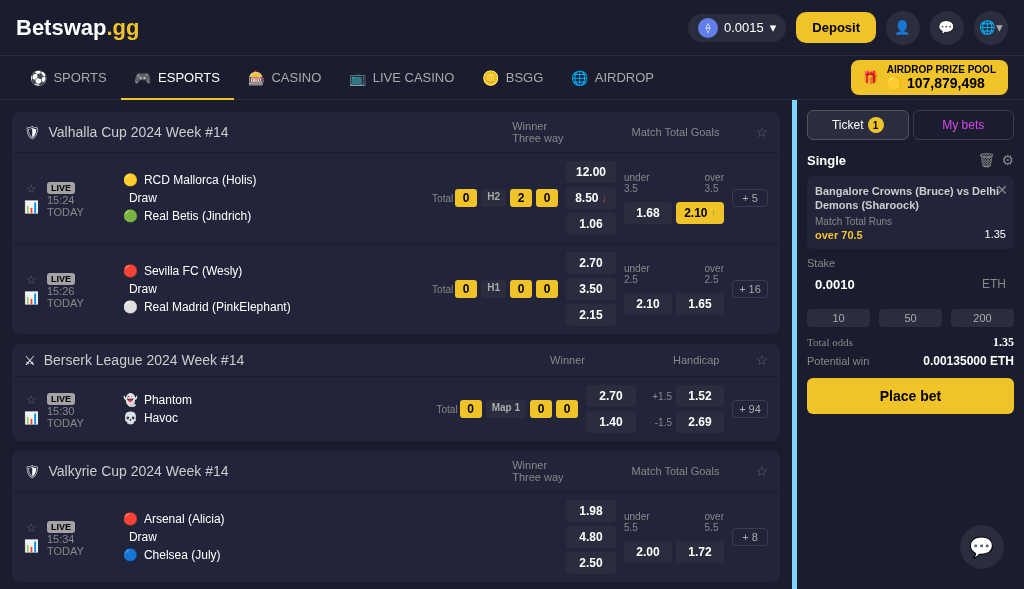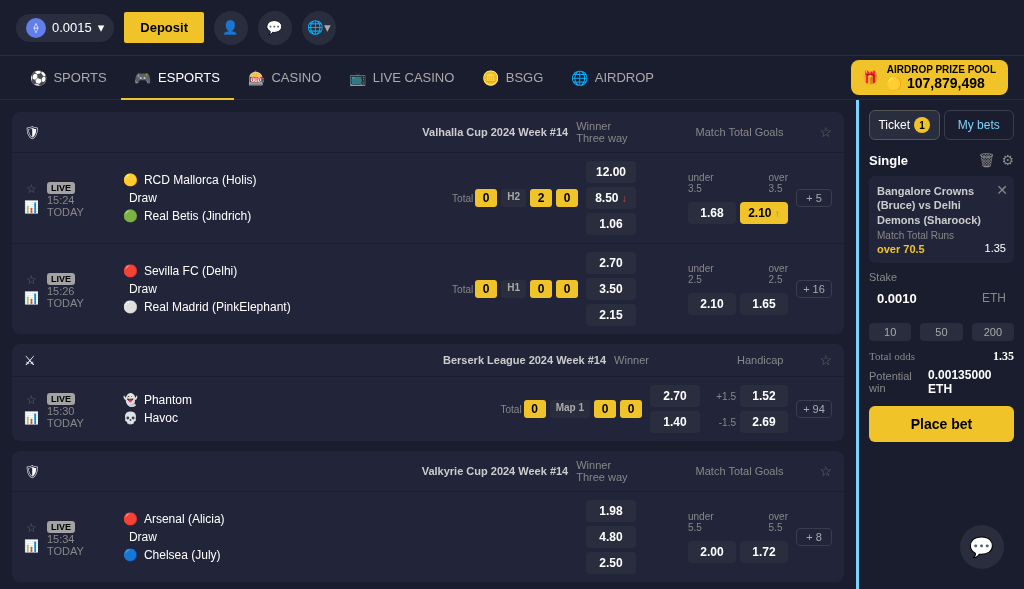--- a/index.html
+++ b/index.html
@@ -6,77 +6,77 @@
     body { background: #1a1d2e; color: #fff; font-family: 'Segoe UI', Arial, sans-serif; font-size: 13px; width: 1024px; height: 589px; overflow: hidden; }
     
     
     .header { background: #1a1d2e; display: flex; align-items: center; padding: 0 16px; height: 56px; border-bottom: 1px solid #2a2d3e; }
     .logo { display: flex; align-items: center; margin-right: auto; }
     .logo-text { font-size: 22px; font-weight: 800; color: #fff; }
     .logo-gg { color: #f0c429; }
     .header-right { display: flex; align-items: center; gap: 10px; }
     .eth-badge { background: #2a2d3e; border-radius: 20px; padding: 4px 10px; display: flex; align-items: center; gap: 6px; cursor: pointer; }
     .eth-icon { width: 20px; height: 20px; background: #627eea; border-radius: 50%; display: flex; align-items: center; justify-content: center; font-size: 10px; }
-    .deposit-btn { background: #f0c429; color: #000; border: none; border-radius: 2px; padding: 8px 16px; font-weight: 700; cursor: pointer; font-size: 13px; }
+    .deposit-btn { background: #f0c429; color: #000; border: none; border-radius: 10px; padding: 8px 16px; font-weight: 700; cursor: pointer; font-size: 13px; }
     .icon-btn { background: #2a2d3e; border: none; border-radius: 50%; width: 34px; height: 34px; color: #aaa; cursor: pointer; display: flex; align-items: center; justify-content: center; }
     
     
     .nav { background: #1a1d2e; display: flex; align-items: center; padding: 0 16px; height: 44px; border-bottom: 1px solid #2a2d3e; }
     .nav-item { display: flex; align-items: center; gap: 6px; padding: 0 14px; height: 44px; color: #aaa; cursor: pointer; font-size: 13px; font-weight: 500; position: relative; }
     .nav-item.active { color: #fff; }
     .nav-item.active::after { content: ''; position: absolute; bottom: 0; left: 0; right: 0; height: 2px; background: #f0c429; }
     .nav-item .nav-icon { font-size: 14px; }
     .airdrop-badge { margin-left: auto; background: #f0c429; border-radius: 8px; padding: 4px 12px; display: flex; align-items: center; gap: 8px; }
     .airdrop-badge .label { font-size: 10px; font-weight: 700; color: #000; }
     .airdrop-badge .amount { font-size: 14px; font-weight: 800; color: #000; }
     
     
     .main { display: flex; height: calc(589px - 100px); }
     
     
     .left-panel { flex: 1; overflow-y: auto; padding: 12px; scrollbar-width: thin; scrollbar-color: #3a3d4e transparent; }
     
     
-    .right-panel { width: 168px; background: #1a1d2e; border-left: 3px solid #7dd3fc; padding: 10px; overflow-y: auto; }
+    .right-panel { width: 232px; background: #1a1d2e; border-left: 5px solid #7dd3fc; padding: 10px; overflow-y: auto; }
     
     
     .league-header { background: #22253a; border-radius: 8px 8px 0 0; padding: 8px 12px; display: flex; align-items: center; gap: 8px; margin-bottom: 1px; }
-    .league-name { font-size: 11px; color: #ccc; font-weight: 700; flex: 1; text-align: right; }
+    .league-name { font-size: 14px; color: #ccc; font-weight: 400; flex: 1; }
     .star-btn { background: none; border: none; color: #666; cursor: pointer; font-size: 14px; }
     
     
     .match-row { background: #22253a; padding: 8px 12px; margin-bottom: 1px; display: flex; align-items: center; gap: 8px; }
     .match-row:last-child { border-radius: 0 0 8px 8px; margin-bottom: 10px; }
     .match-actions { display: flex; flex-direction: column; gap: 4px; }
     .action-icon { background: none; border: none; color: #666; cursor: pointer; font-size: 12px; }
     .match-info { min-width: 68px; }
     .live-badge { background: #a3a3a3; color: #000; font-size: 9px; font-weight: 700; padding: 1px 4px; border-radius: 3px; }
     .match-time { font-size: 11px; color: #888; }
     .match-today { font-size: 11px; color: #888; }
     .teams { flex: 1; display: flex; flex-direction: column; gap: 4px; }
     .team { display: flex; align-items: center; gap: 6px; font-size: 12px; }
     .score-box { display: flex; flex-direction: row; align-items: center; gap: 2px; min-width: 70px; }
     .score-label { font-size: 10px; color: #888; }
     .score-row { display: flex; gap: 4px; }
     .score-val { background: #f0c429; color: #000; font-weight: 700; font-size: 12px; padding: 2px 6px; border-radius: 3px; min-width: 22px; text-align: center; }
     .odds-col { display: flex; flex-direction: column; gap: 4px; min-width: 50px; }
     .odd-btn { background: #2a2d3e; border: none; color: #fff; font-size: 12px; font-weight: 600; padding: 4px 8px; border-radius: 4px; cursor: pointer; text-align: center; min-width: 48px; }
     .odd-btn.highlight { background: #f0c429; color: #000; }
-    .under-over { display: flex; flex-direction: column; gap: 8px; min-width: 80px; margin-left: 44px; }
+    .under-over { display: flex; flex-direction: column; gap: 8px; min-width: 80px; }
     .uo-header { display: flex; justify-content: space-between; font-size: 10px; color: #888; }
     .uo-odds { display: flex; gap: 4px; }
     .more-btn { background: none; border: 1px solid #3a3d4e; color: #aaa; font-size: 11px; padding: 2px 6px; border-radius: 4px; cursor: pointer; min-width: 36px; text-align: center; align-self: center; }
     
     
     .arrow-up { color: #4caf50; font-size: 10px; }
     .arrow-dn { color: #f44336; font-size: 10px; }
     
     
     .ticket-tabs { display: flex; gap: 4px; margin-bottom: 12px; }
-    .ticket-tab { flex: 1; padding: 6px; border: 1px solid #3a3d4e; border-radius: 6px; background: none; color: #7dd3fc; cursor: pointer; font-size: 12px; display: flex; align-items: center; justify-content: center; gap: 4px; }
+    .ticket-tab { flex: 1; padding: 6px; border: 1px solid #3a3d4e; border-radius: 6px; background: none; color: #d946ef; cursor: pointer; font-size: 12px; display: flex; align-items: center; justify-content: center; gap: 4px; }
     .ticket-tab.active { background: #2a2d3e; color: #fff; border-color: #555; }
     .ticket-count { background: #f0c429; color: #000; border-radius: 50%; width: 16px; height: 16px; font-size: 10px; font-weight: 700; display: flex; align-items: center; justify-content: center; }
     .single-header { display: flex; align-items: center; justify-content: space-between; margin-bottom: 8px; }
     .single-label { font-size: 13px; font-weight: 600; }
     .single-actions { display: flex; gap: 6px; }
     .icon-sm { background: none; border: none; color: #888; cursor: pointer; font-size: 14px; }
     .bet-card { background: #22253a; border-radius: 6px; padding: 8px; margin-bottom: 8px; position: relative; }
     .bet-close { position: absolute; top: 6px; right: 6px; background: none; border: none; color: #888; cursor: pointer; font-size: 14px; }
     .bet-match { font-size: 11px; color: #ccc; font-weight: 600; line-height: 1.3; }
     .bet-market { font-size: 10px; color: #888; margin-top: 3px; }
@@ -101,20 +101,23 @@
     
     
     .handicap-col { display: flex; flex-direction: column; gap: 4px; min-width: 80px; }
     .handicap-row { display: flex; gap: 4px; align-items: center; }
     .handicap-label { font-size: 10px; color: #888; width: 28px; text-align: right; }
   </style>
 </head>
 <body>
 
 <div class="header">
+  <div class="logo">
+    <span class="logo-text">Betswap<span class="logo-gg">.gg</span></span>
+  </div>
   <div class="header-right">
     <div class="eth-badge">
       <div class="eth-icon">⟠</div>
       <span>0.0015</span>
       <span>▾</span>
     </div>
     <button class="deposit-btn">Deposit</button>
     <button class="icon-btn">👤</button>
     <button class="icon-btn">💬</button>
     <button class="icon-btn">🌐▾</button>
@@ -231,21 +234,21 @@
           <button class="action-icon">📊</button>
         </div>
         <div class="match-info">
           <span class="live-badge">LIVE</span>
           <div class="match-time">15:26</div>
           <div class="match-today">TODAY</div>
         </div>
         <div class="teams">
           <div class="team">
             <span>🔴</span>
-            <span>Sevilla FC (Delhi)</span>
+            <span>Sevilla FC (Wesly)</span>
           </div>
           <div class="team">
             <span> </span>
             <span>Draw</span>
           </div>
           <div class="team">
             <span>⚪</span>
             <span>Real Madrid (PinkElephant)</span>
           </div>
         </div>

